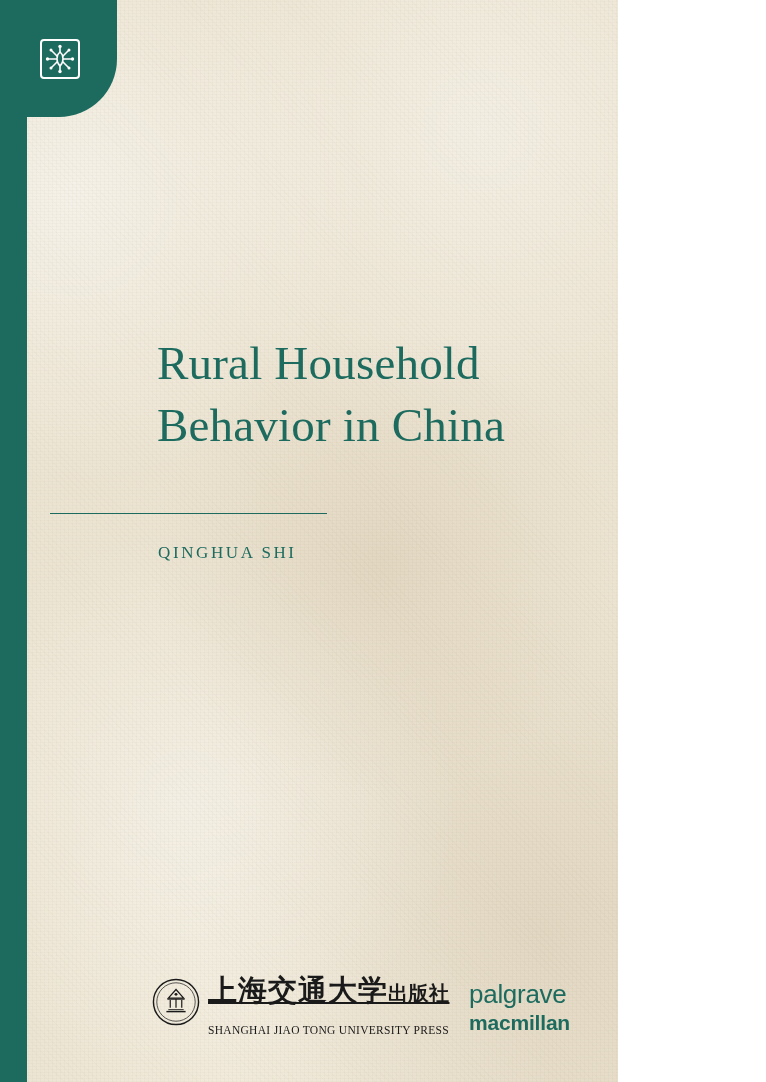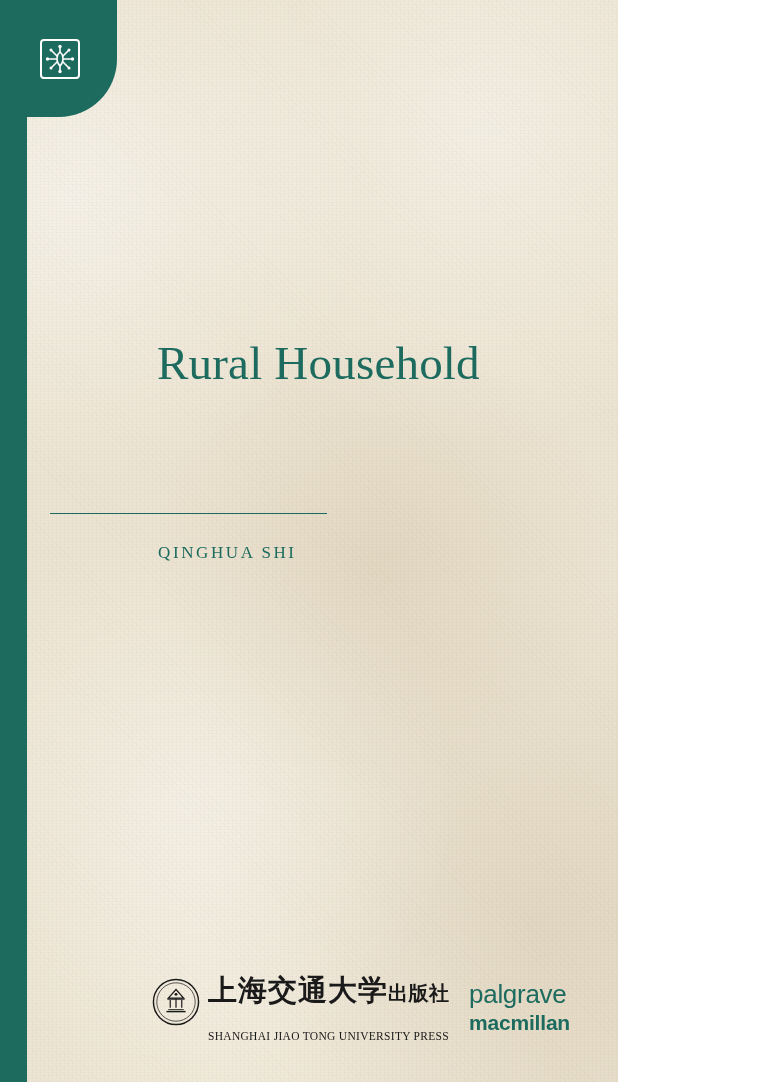--- a/index.html
+++ b/index.html
@@ -131,30 +131,31 @@
     margin-left: 8px;
     color: #1a1a1a;
   }
   .press-cn {
     font-family: "Liberation Serif", serif;
     font-size: 29px;
     line-height: 1;
     letter-spacing: 1px;
     white-space: nowrap;
     font-weight: 700;
+    text-decoration: underline;
   }
   .press-cn .small {
     font-size: 20px;
     letter-spacing: 0.5px;
   }
   .press-en {
     font-family: "Liberation Serif", serif;
     font-size: 11.5px;
     letter-spacing: 0.3px;
-    margin-top: 25px;
+    margin-top: 19px;
     white-space: nowrap;
     color: #1a1a1a;
   }
 
   
   .palgrave {
     position: absolute;
     right: 48px;
     top: 981px;
     text-align: left;
@@ -202,20 +203,21 @@
         <circle cx="11" cy="29" r="1.5"></circle>
         <circle cx="29" cy="29" r="1.5"></circle>
       </g>
       <path d="M20 13 C16 16, 16 23, 20 27 C24 23, 24 16, 20 13 Z" fill="#1c6b5e" stroke="#ffffff" stroke-width="1.5"></path>
     </svg>
   </div>
 
   <div class="title-block">
     <div class="book-title">
       <span>Rural Household</span><br>
+      <span>Behavior in China</span>
     </div>
   </div>
 
   <div class="rule"></div>
 
   <div class="author">QINGHUA SHI</div>
 
   <div class="press-logo">
     <svg class="press-seal" viewBox="0 0 100 100">
       <circle cx="50" cy="50" r="47" fill="none" stroke="#1a1a1a" stroke-width="3"></circle>

